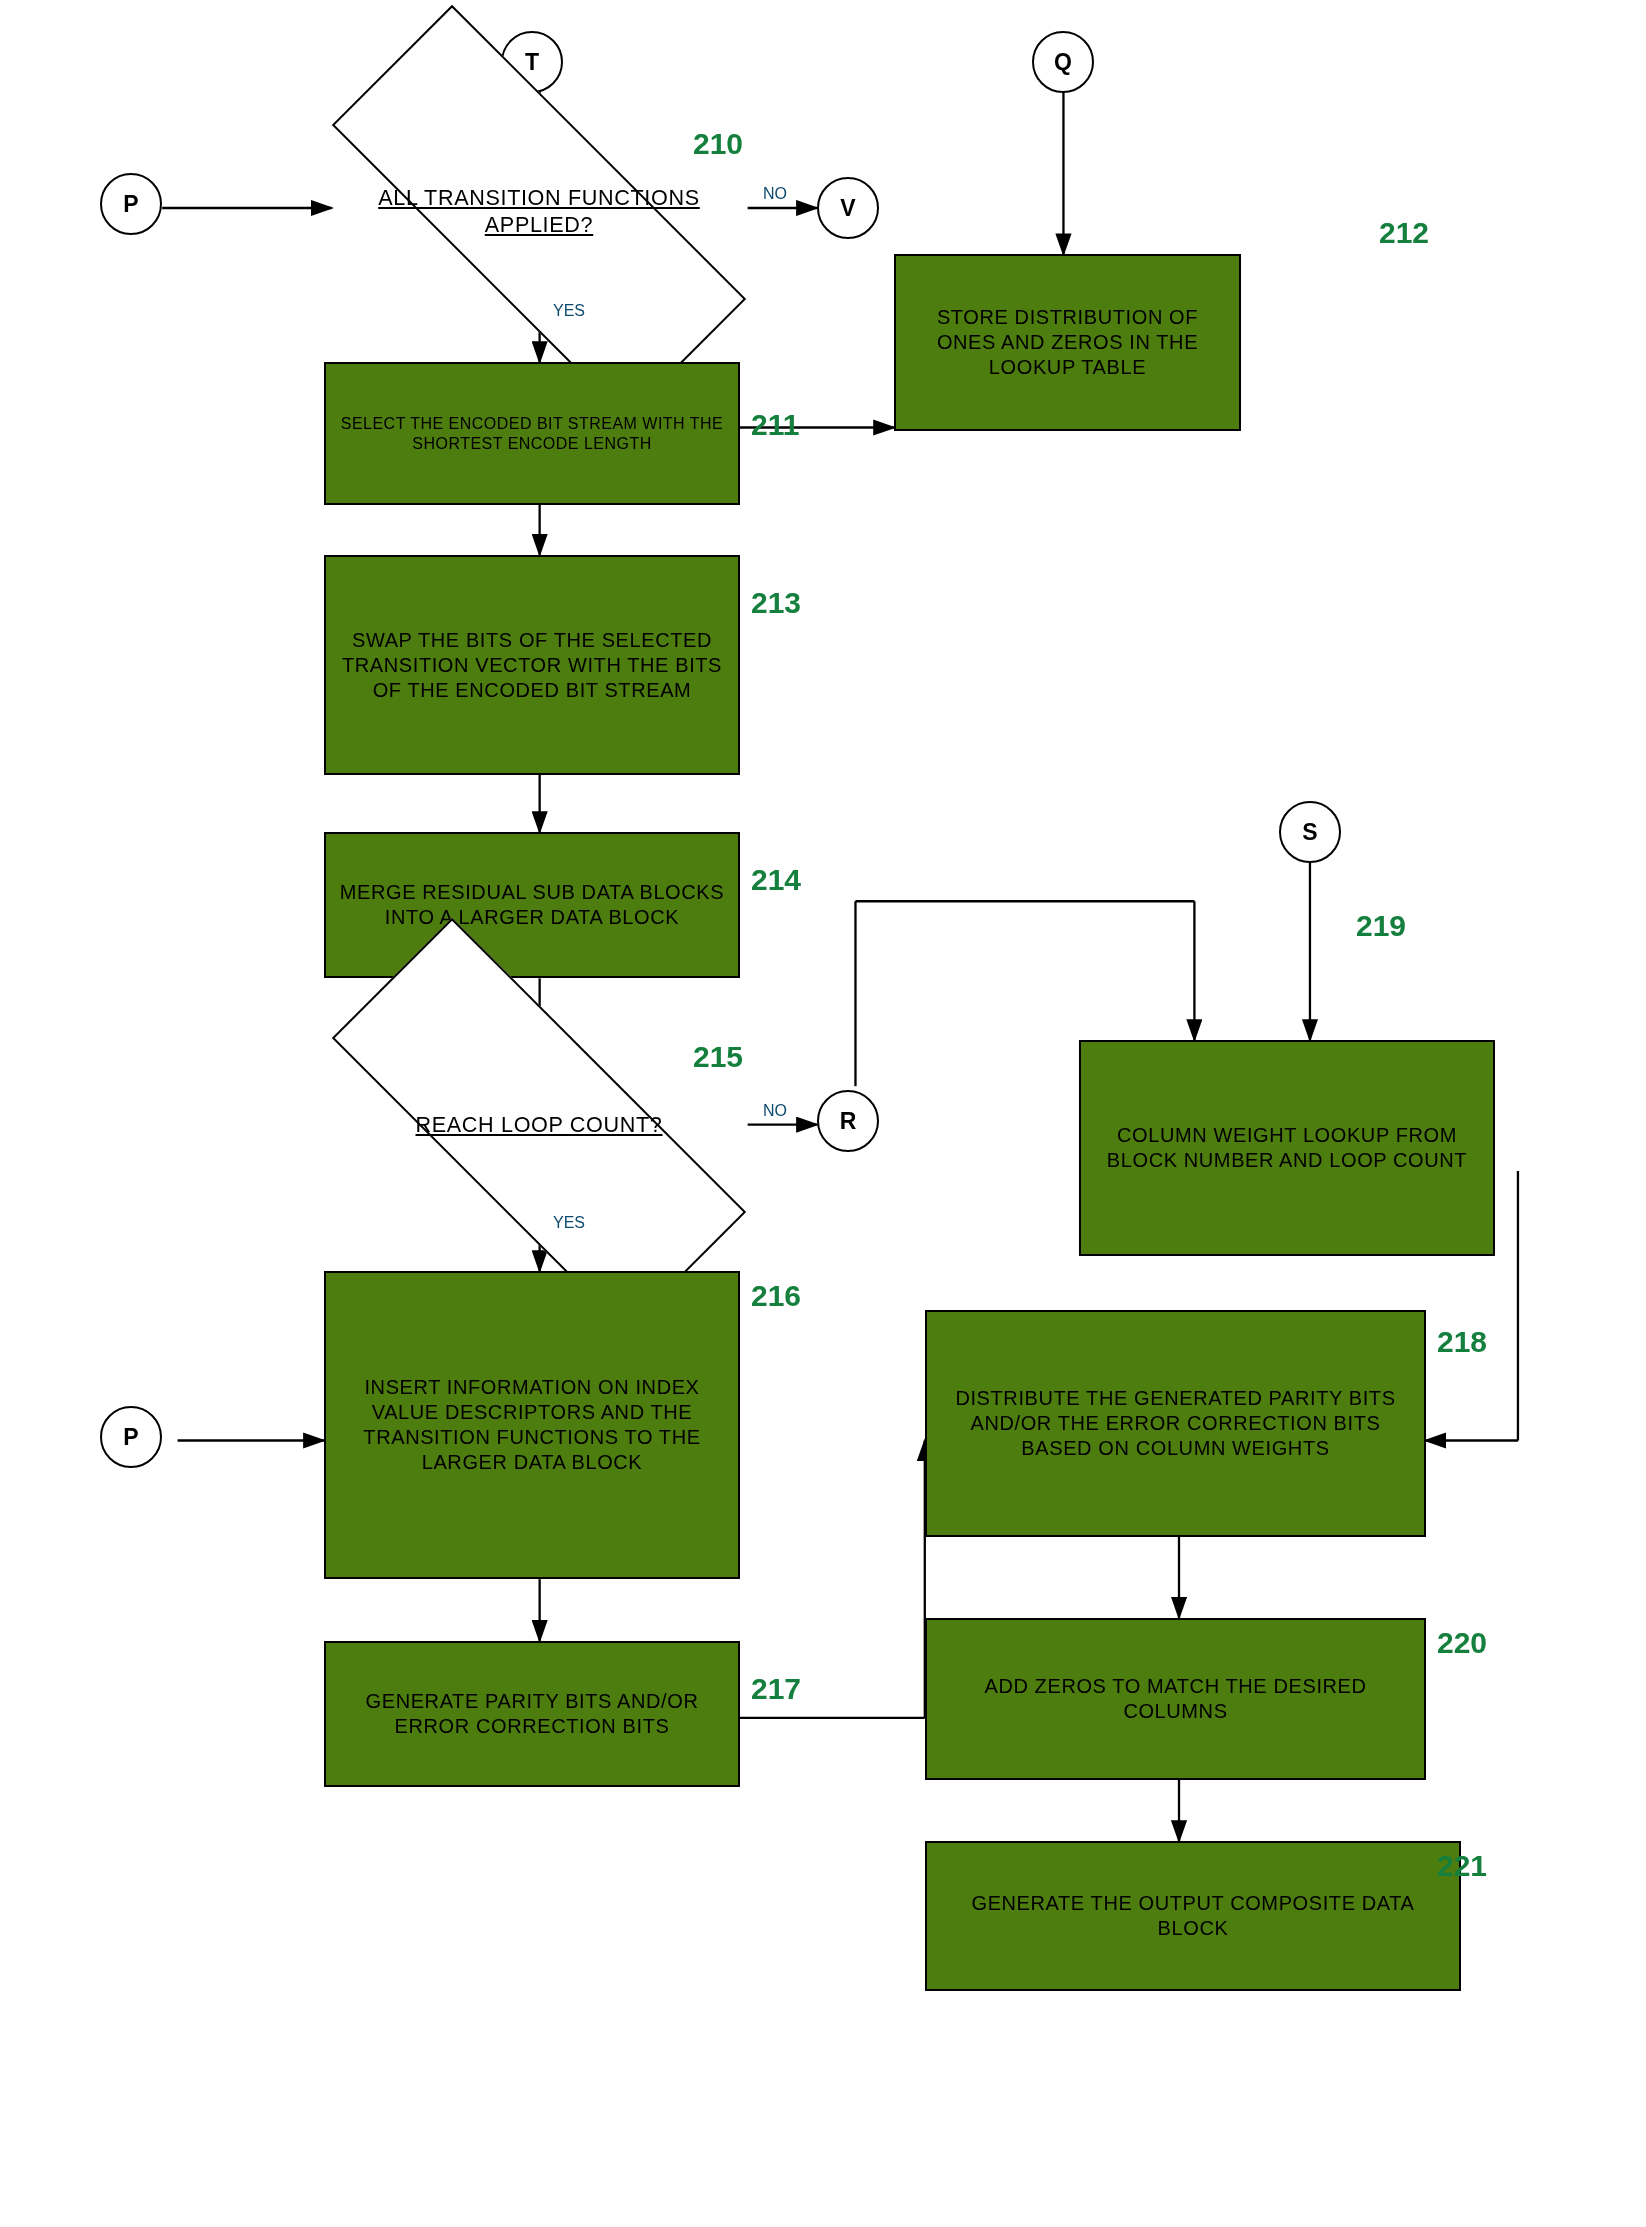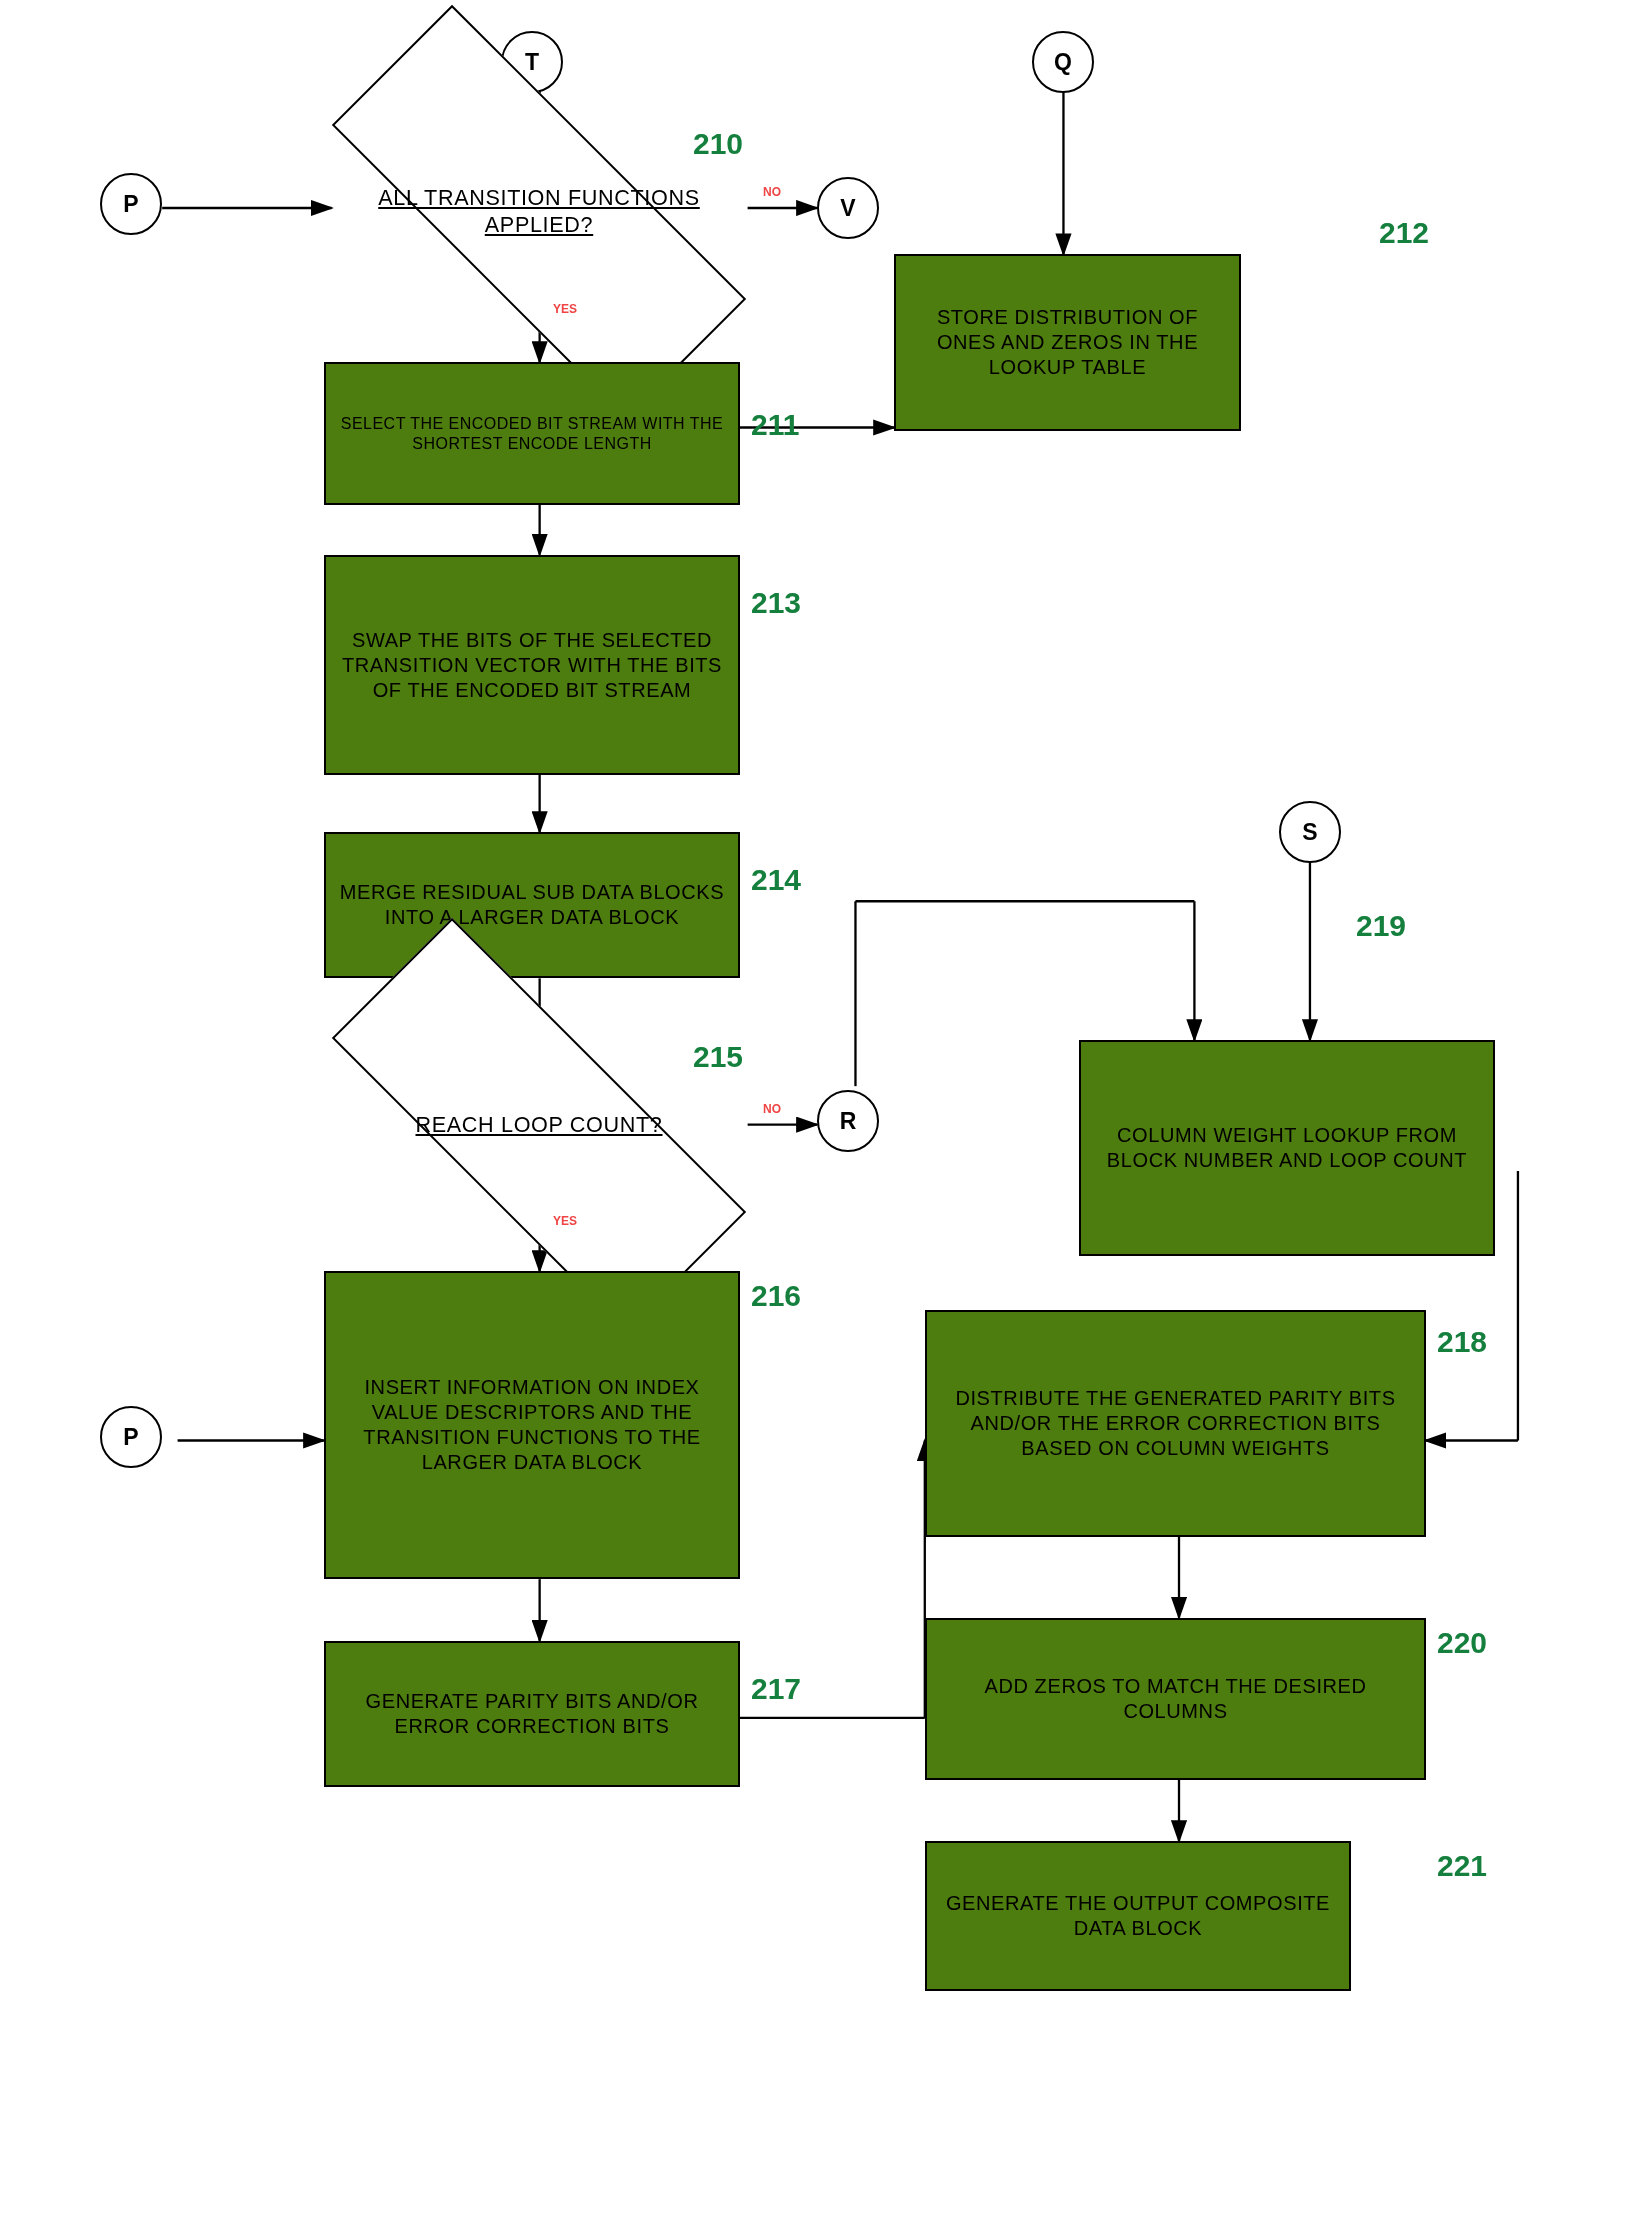--- a/index.html
+++ b/index.html
@@ -83,23 +83,23 @@
     
     .step-label {
       position: absolute;
       font-size: 30px;
       font-weight: bold;
       color: #15803d;
     }
     
     .flow-label {
       position: absolute;
-      font-size: 12px;
-      font-weight: bold;
-      color: #ef4444;
+      font-size: 16px;
+      font-weight: normal;
+      color: #0c4a6e;
     }
   </style>
 </head>
 <body>
 
 <div class="diagram-container">
 
   <svg class="svg-overlay" viewBox="0 0 2137 2891" width="1647" height="2227">
     <defs>
       <marker id="arrowhead" markerWidth="10" markerHeight="7" refX="9" refY="3.5" orient="auto">
@@ -272,21 +272,21 @@
     <span>217</span>
   </div>
 
   <div class="shape box" style="position:absolute; left:925px; top:1618px; width:501px; height:162px; font-size:20px;">
     <span>ADD ZEROS TO MATCH THE DESIRED COLUMNS</span>
   </div>
   <div class="step-label" style="left:1437px; top:1626px;">
     <span>220</span>
   </div>
 
-  <div class="shape box" style="position:absolute; left:925px; top:1841px; width:426px; height:150px; font-size:20px;">
+  <div class="shape box" style="position:absolute; left:925px; top:1841px; width:536px; height:150px; font-size:20px;">
     <span>GENERATE THE OUTPUT COMPOSITE DATA BLOCK</span>
   </div>
   <div class="step-label" style="left:1437px; top:1849px;">
     <span>221</span>
   </div>
 
 </div>
 
 
 </body></html>

